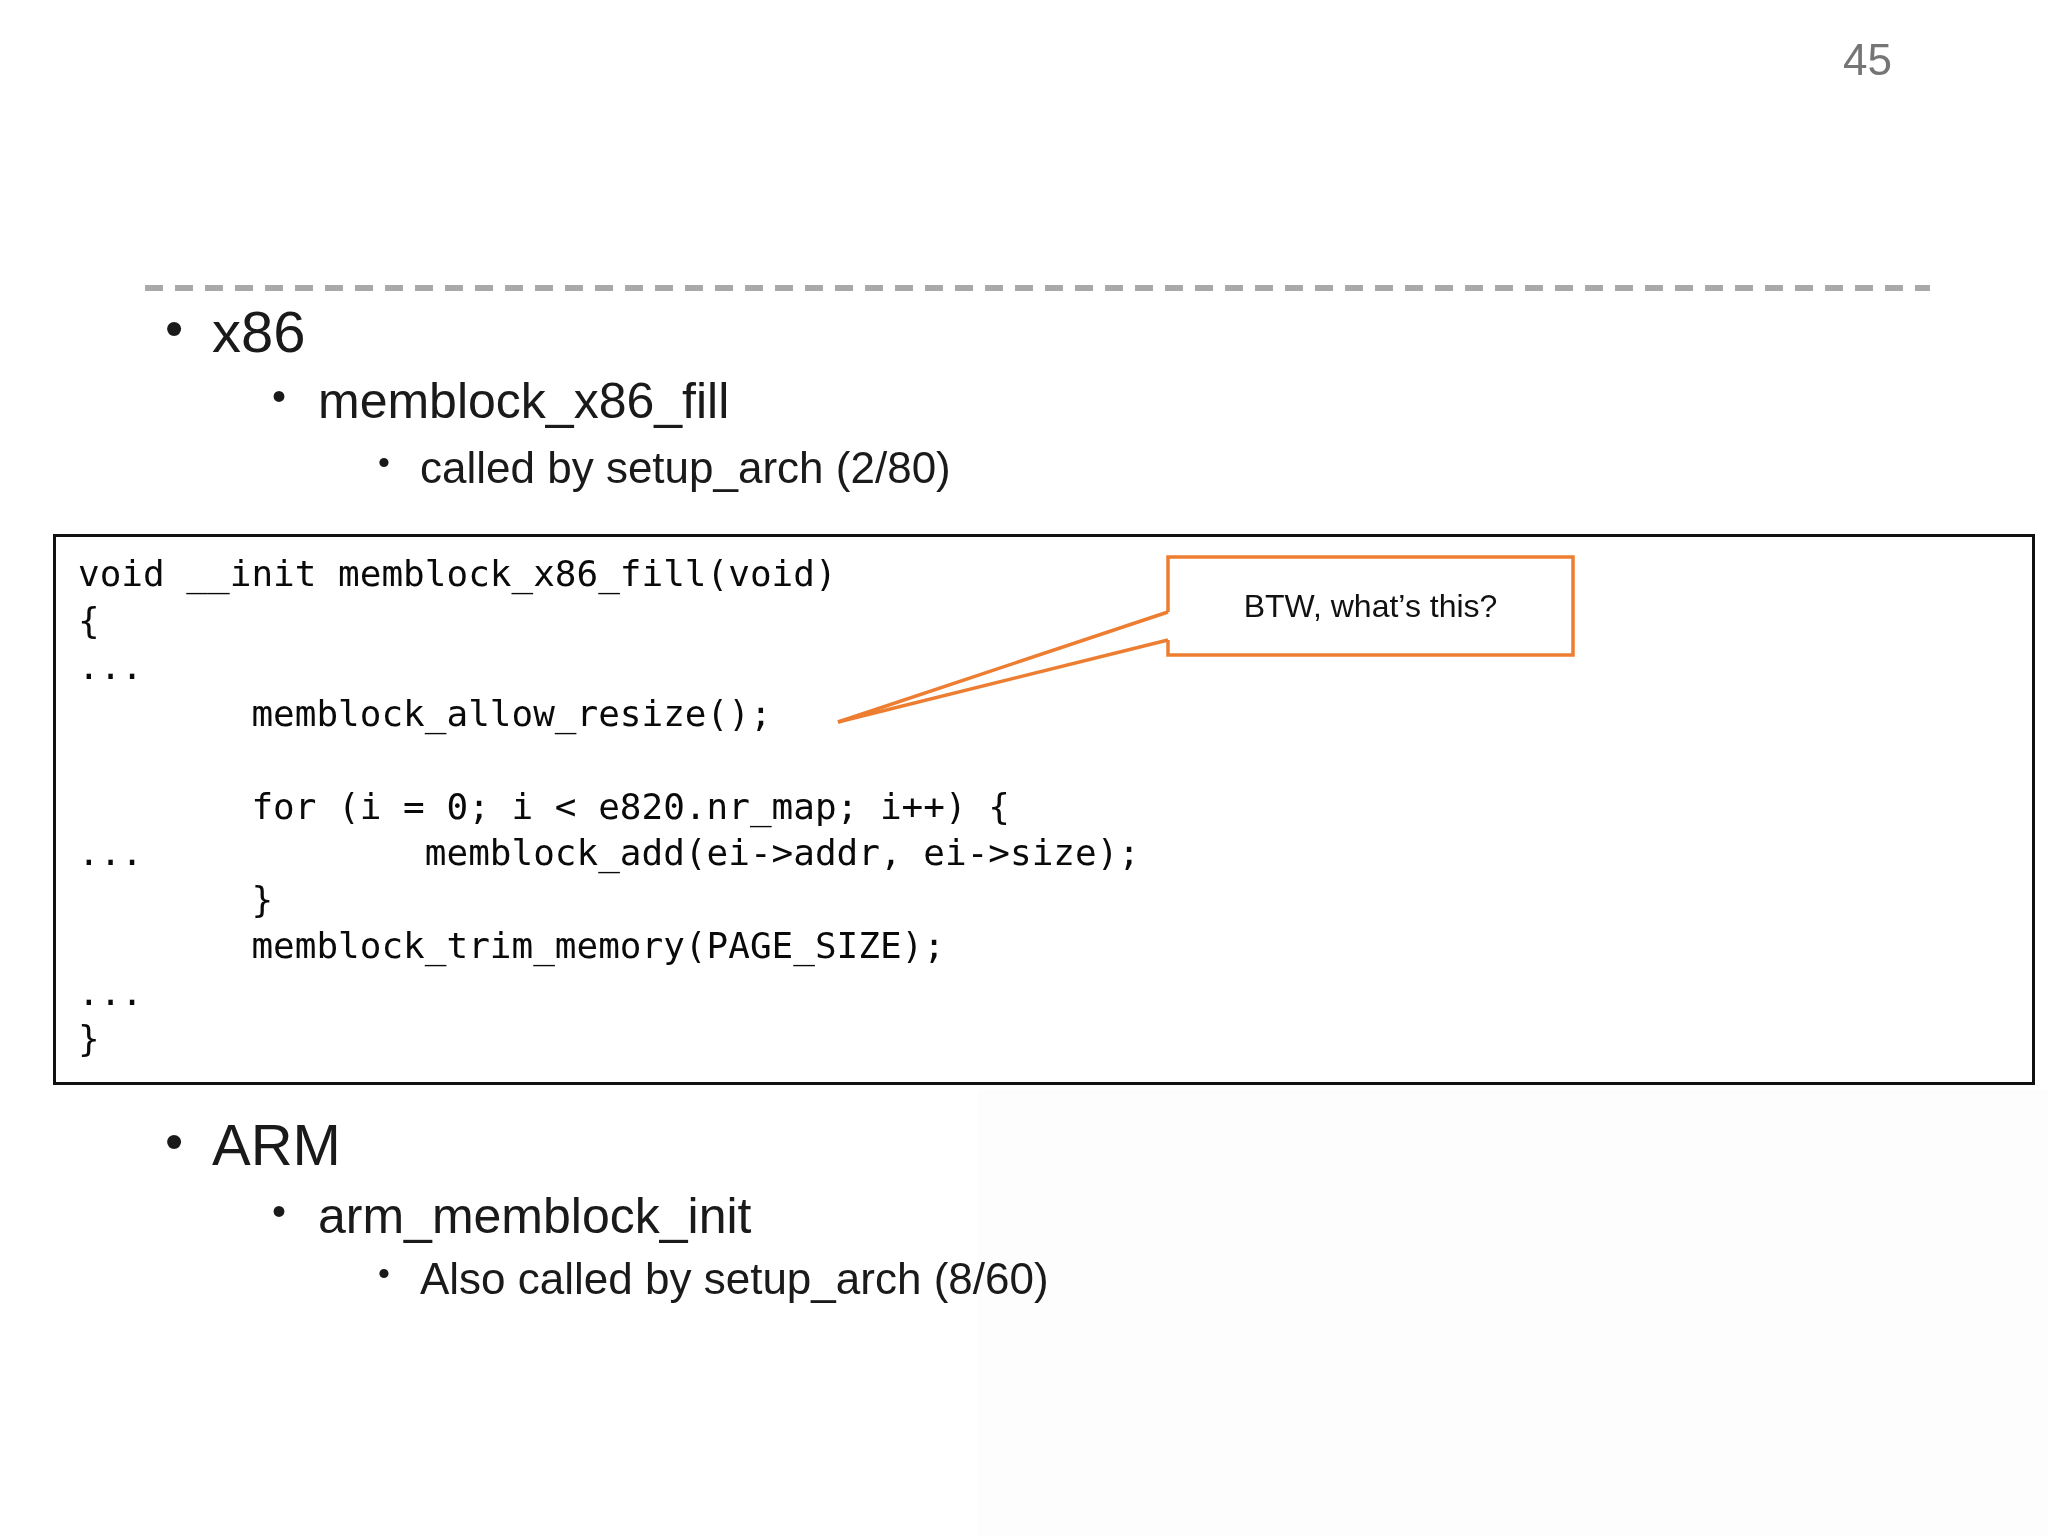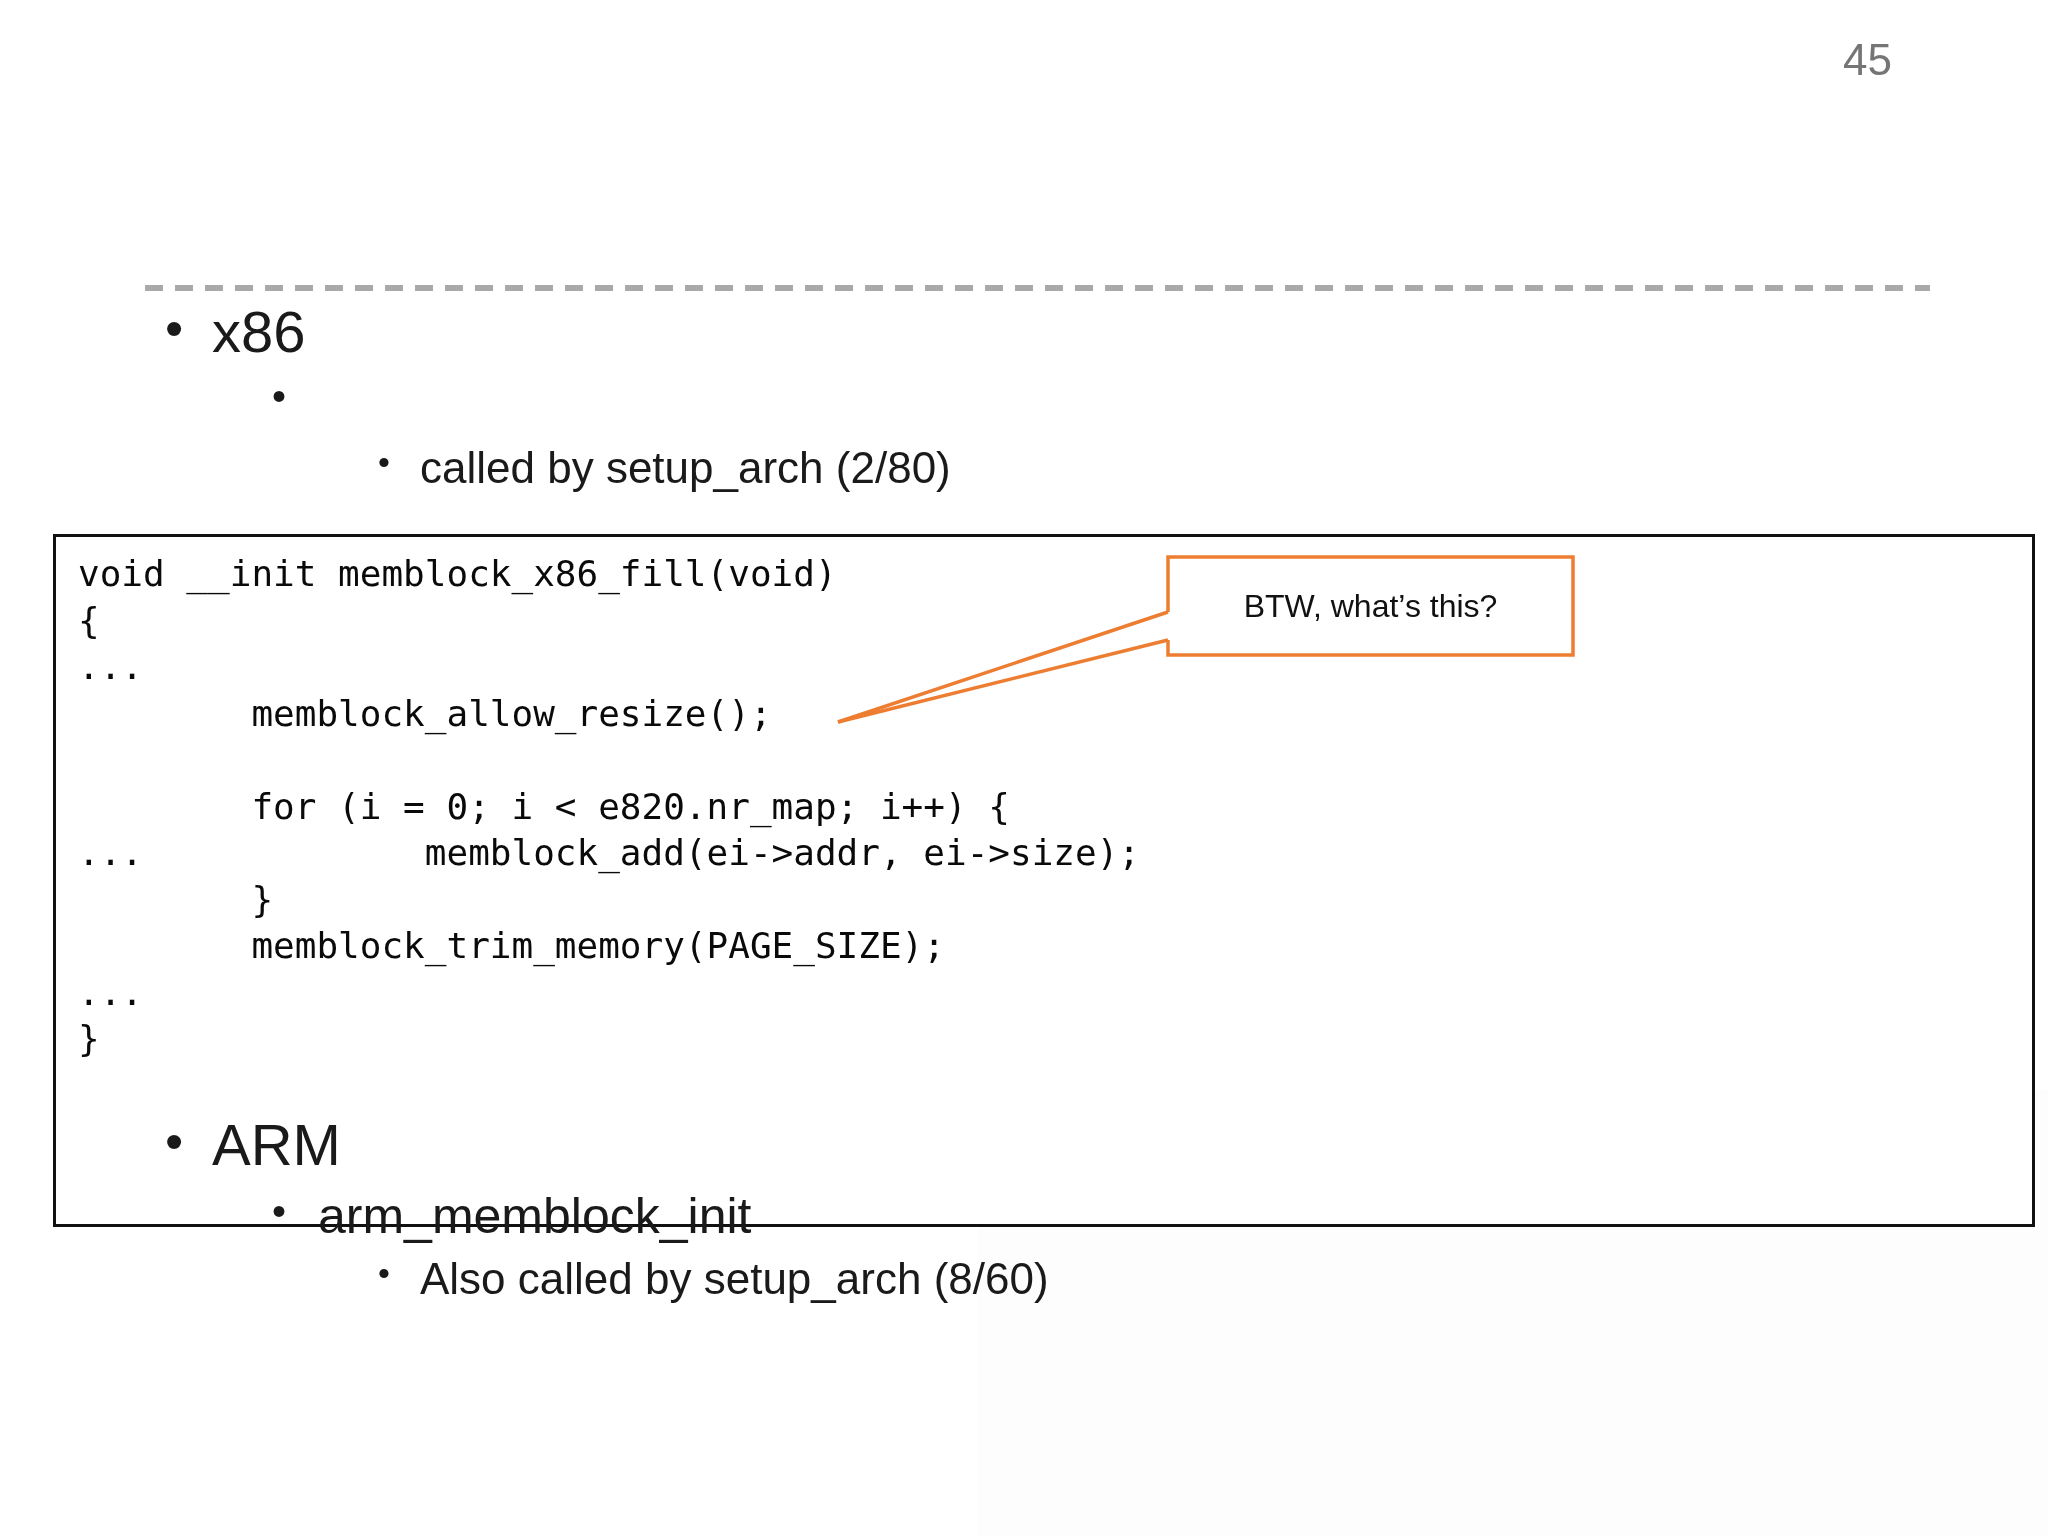--- a/index.html
+++ b/index.html
@@ -40,21 +40,21 @@
   .b-l2 .dot{width:46px;font-size:40px;}
   .b-l3{font-size:44px;line-height:1.1;}
   .b-l3 .dot{width:42px;font-size:34px;}
   .bullet-x86-1{left:165px;top:300px;}
   .bullet-x86-2{left:272px;top:374px;}
   .bullet-x86-3{left:378px;top:444px;}
   .bullet-arm-1{left:165px;top:1113px;}
   .bullet-arm-2{left:272px;top:1189px;}
   .bullet-arm-3{left:378px;top:1255px;}
   .code-box{
-    position:absolute;left:53px;top:534px;width:1982px;height:693px;
+    position:absolute;left:53px;top:534px;width:1982px;height:551px;
     border:3px solid #111111;background:#ffffff;box-sizing:border-box;
   }
   .code-box pre{
     margin:0;padding:14px 0 0 22px;
     font-family:"DejaVu Sans Mono","Liberation Mono",monospace;
     font-size:36px;line-height:46.5px;color:#0a0a0a;
     white-space:pre;
   }
   .callout-overlay{
     position:absolute;left:0;top:0;width:2048px;height:1536px;
@@ -77,20 +77,21 @@
 
 
   <div class="title-divider"></div>
 
   <div class="bullet b-l1 bullet-x86-1">
     <span class="dot">•</span>
     <span>x86</span>
   </div>
   <div class="bullet b-l2 bullet-x86-2">
     <span class="dot">•</span>
+    <span>memblock_x86_fill</span>
   </div>
   <div class="bullet b-l3 bullet-x86-3">
     <span class="dot">•</span>
     <span>called by setup_arch (2/80)</span>
   </div>
 
   <div class="code-box">
     <pre>void __init memblock_x86_fill(void)
 {
 ...

